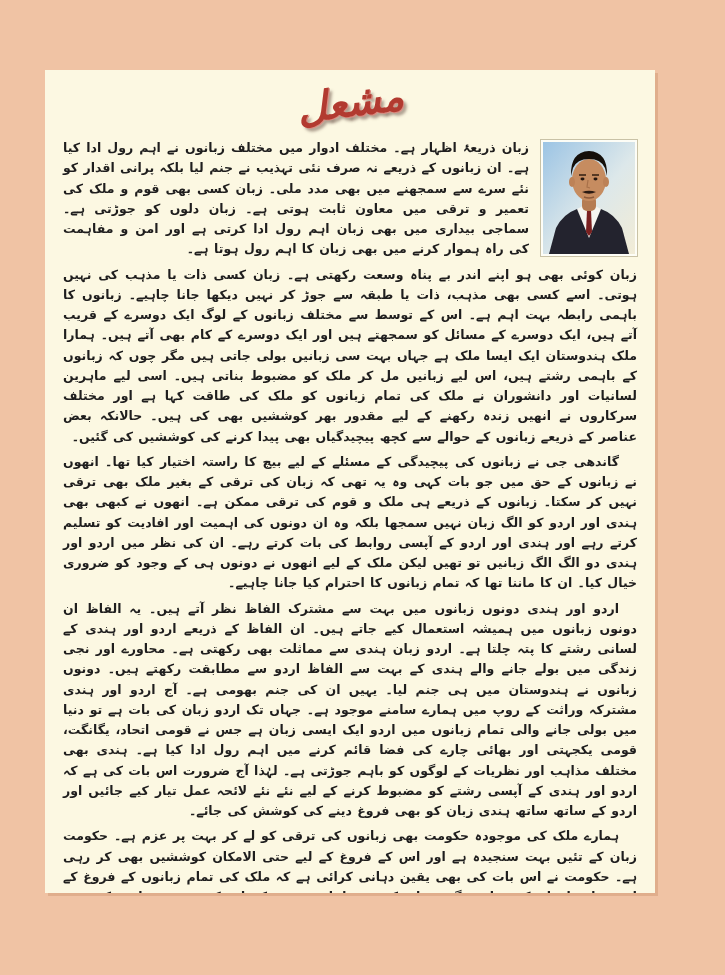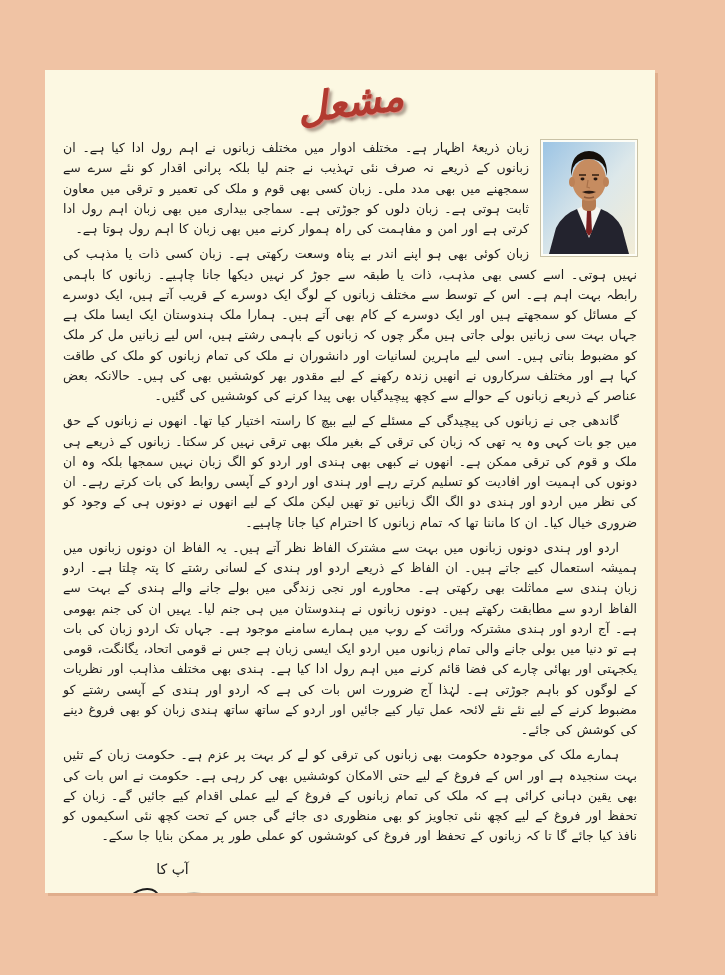--- a/index.html
+++ b/index.html
@@ -19,20 +19,21 @@
     transform:rotate(-7deg);
     text-shadow:1px 1px 0 #d98b80, 3px 4px 3px rgba(110,85,75,.55);
     line-height:1.1;
   }
   .article{direction:rtl;color:#1f1e1e;}
   .para{
     margin:0 0 5px 0;
     font-size:12.5px;line-height:1.62;
     text-align:justify;
     word-spacing:1px;
+    font-weight:bold;
   }
   .para.indent{text-indent:18px;}
   .photo-frame{
     float:right;
     width:92px;height:112px;
     margin:2px 0 4px 12px;
     border:2px solid #fdfdf6;
     outline:1px solid #c9c2a6;
     box-sizing:content-box;
     background:#dfe9ea;

